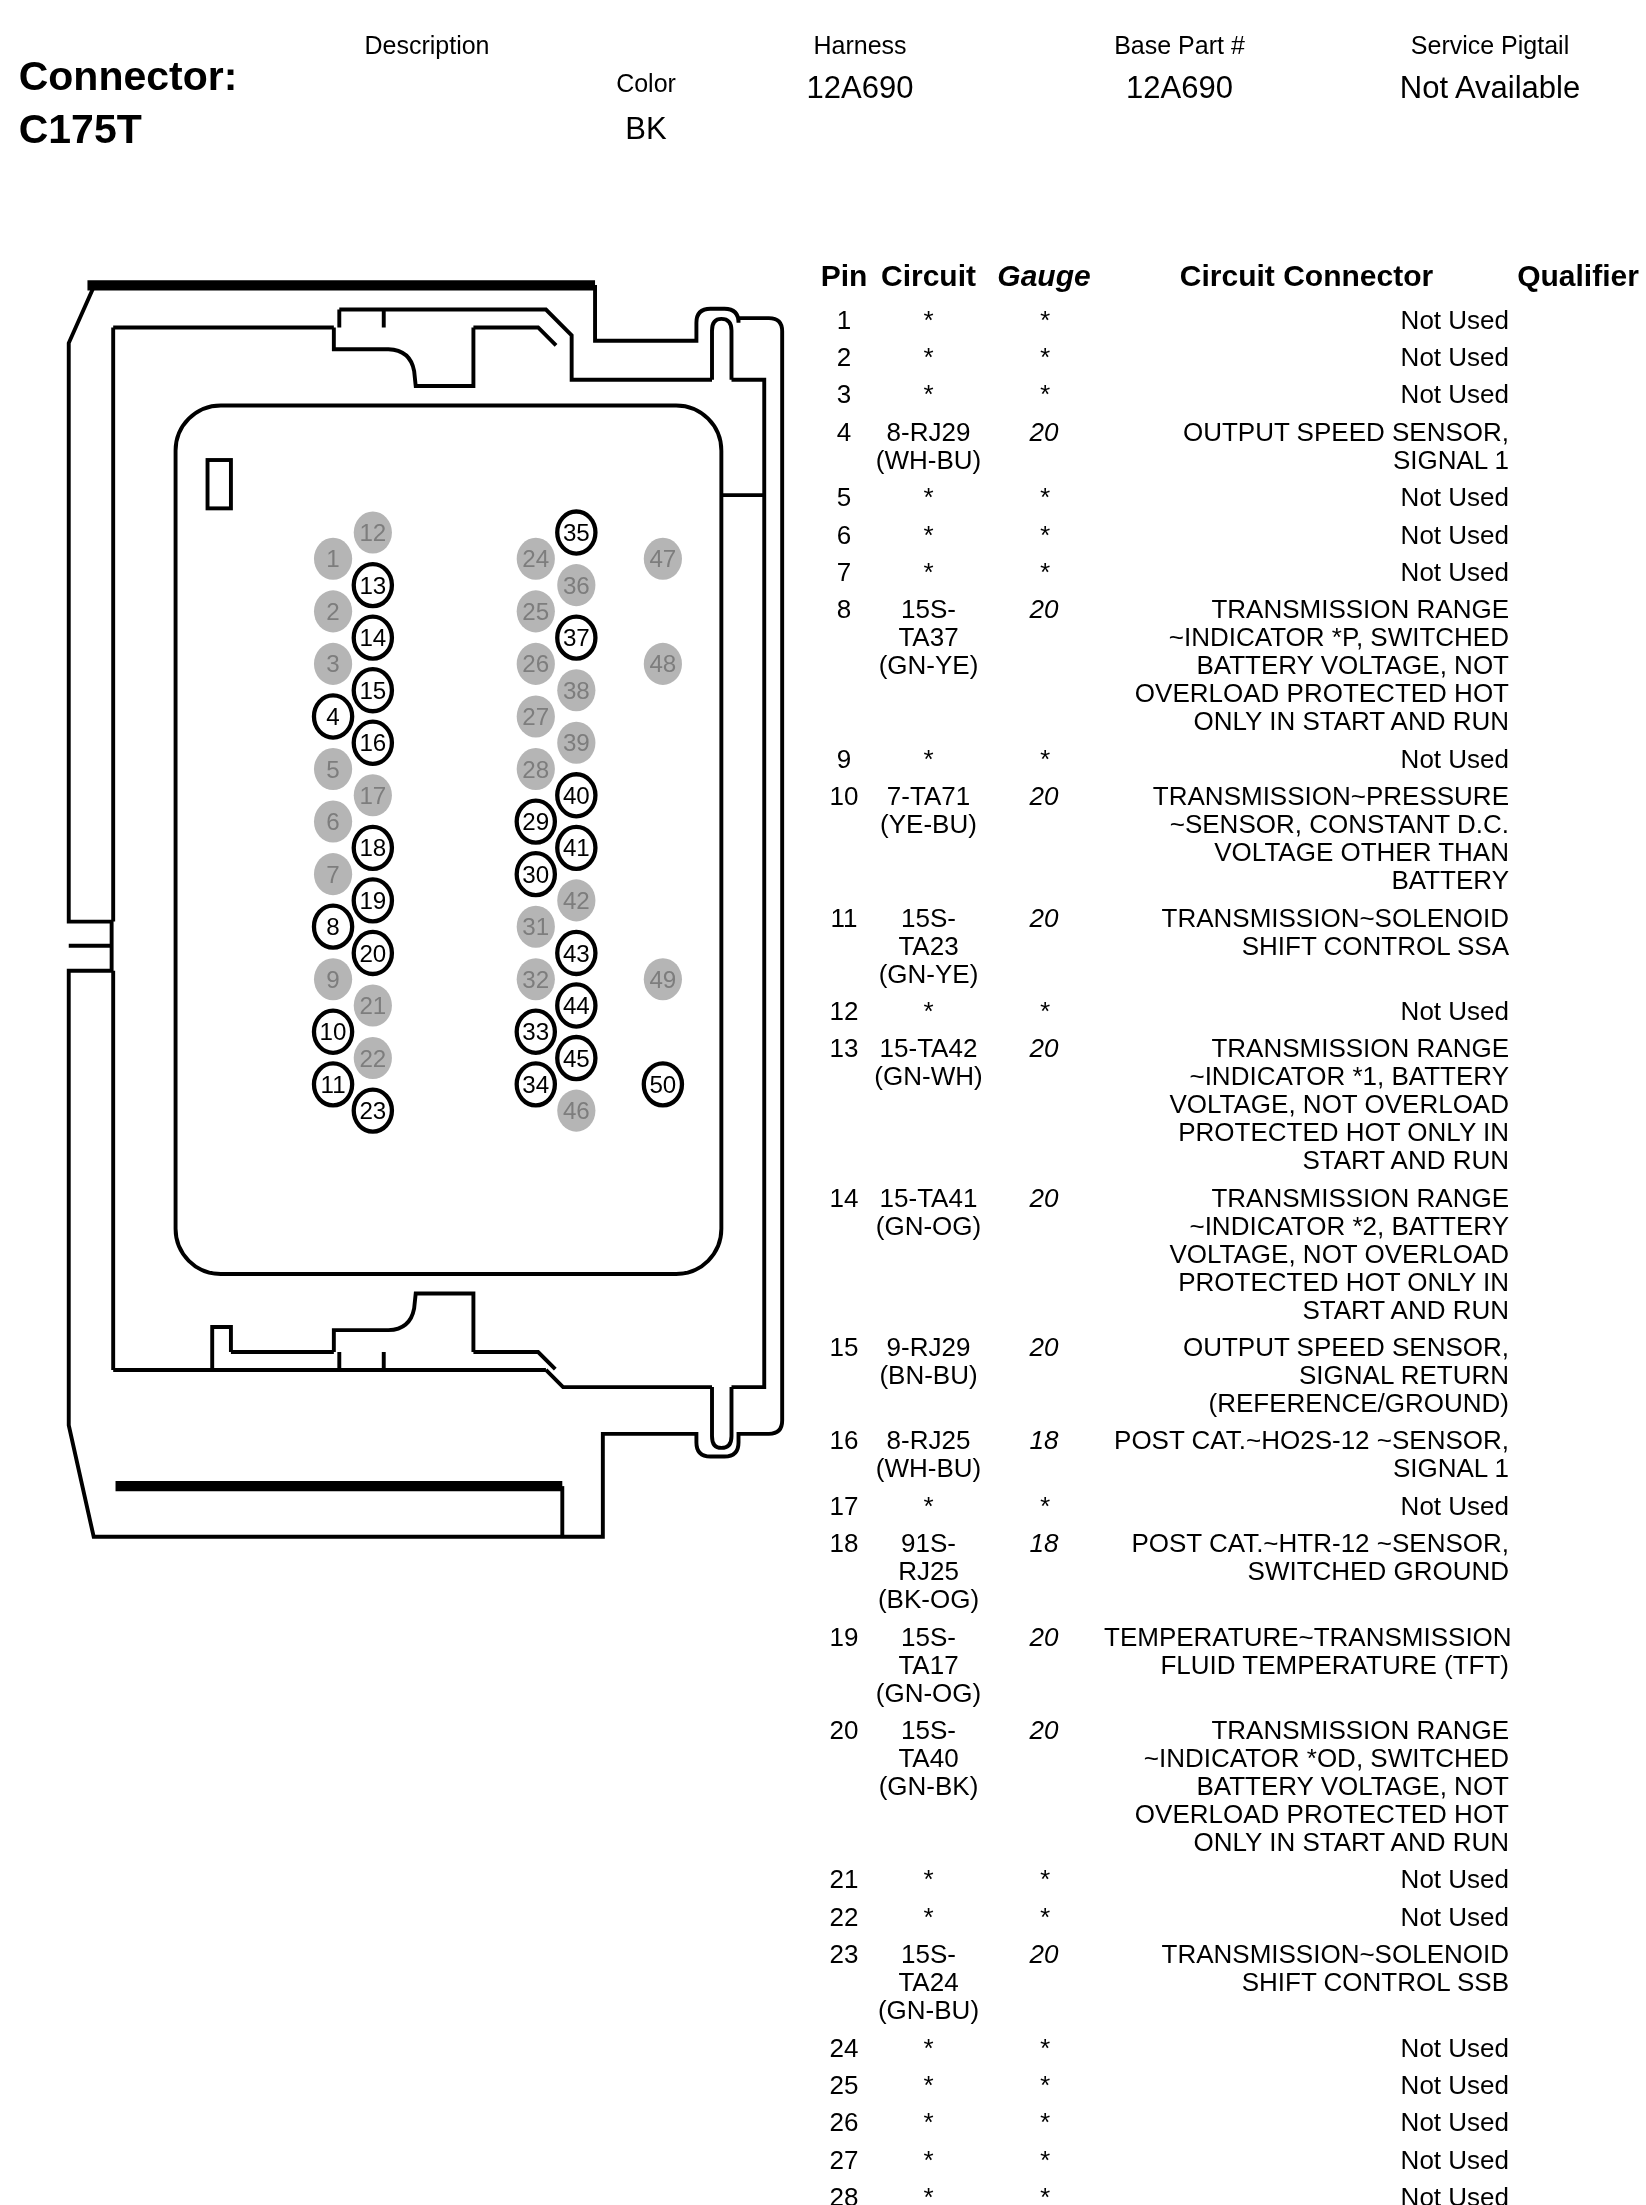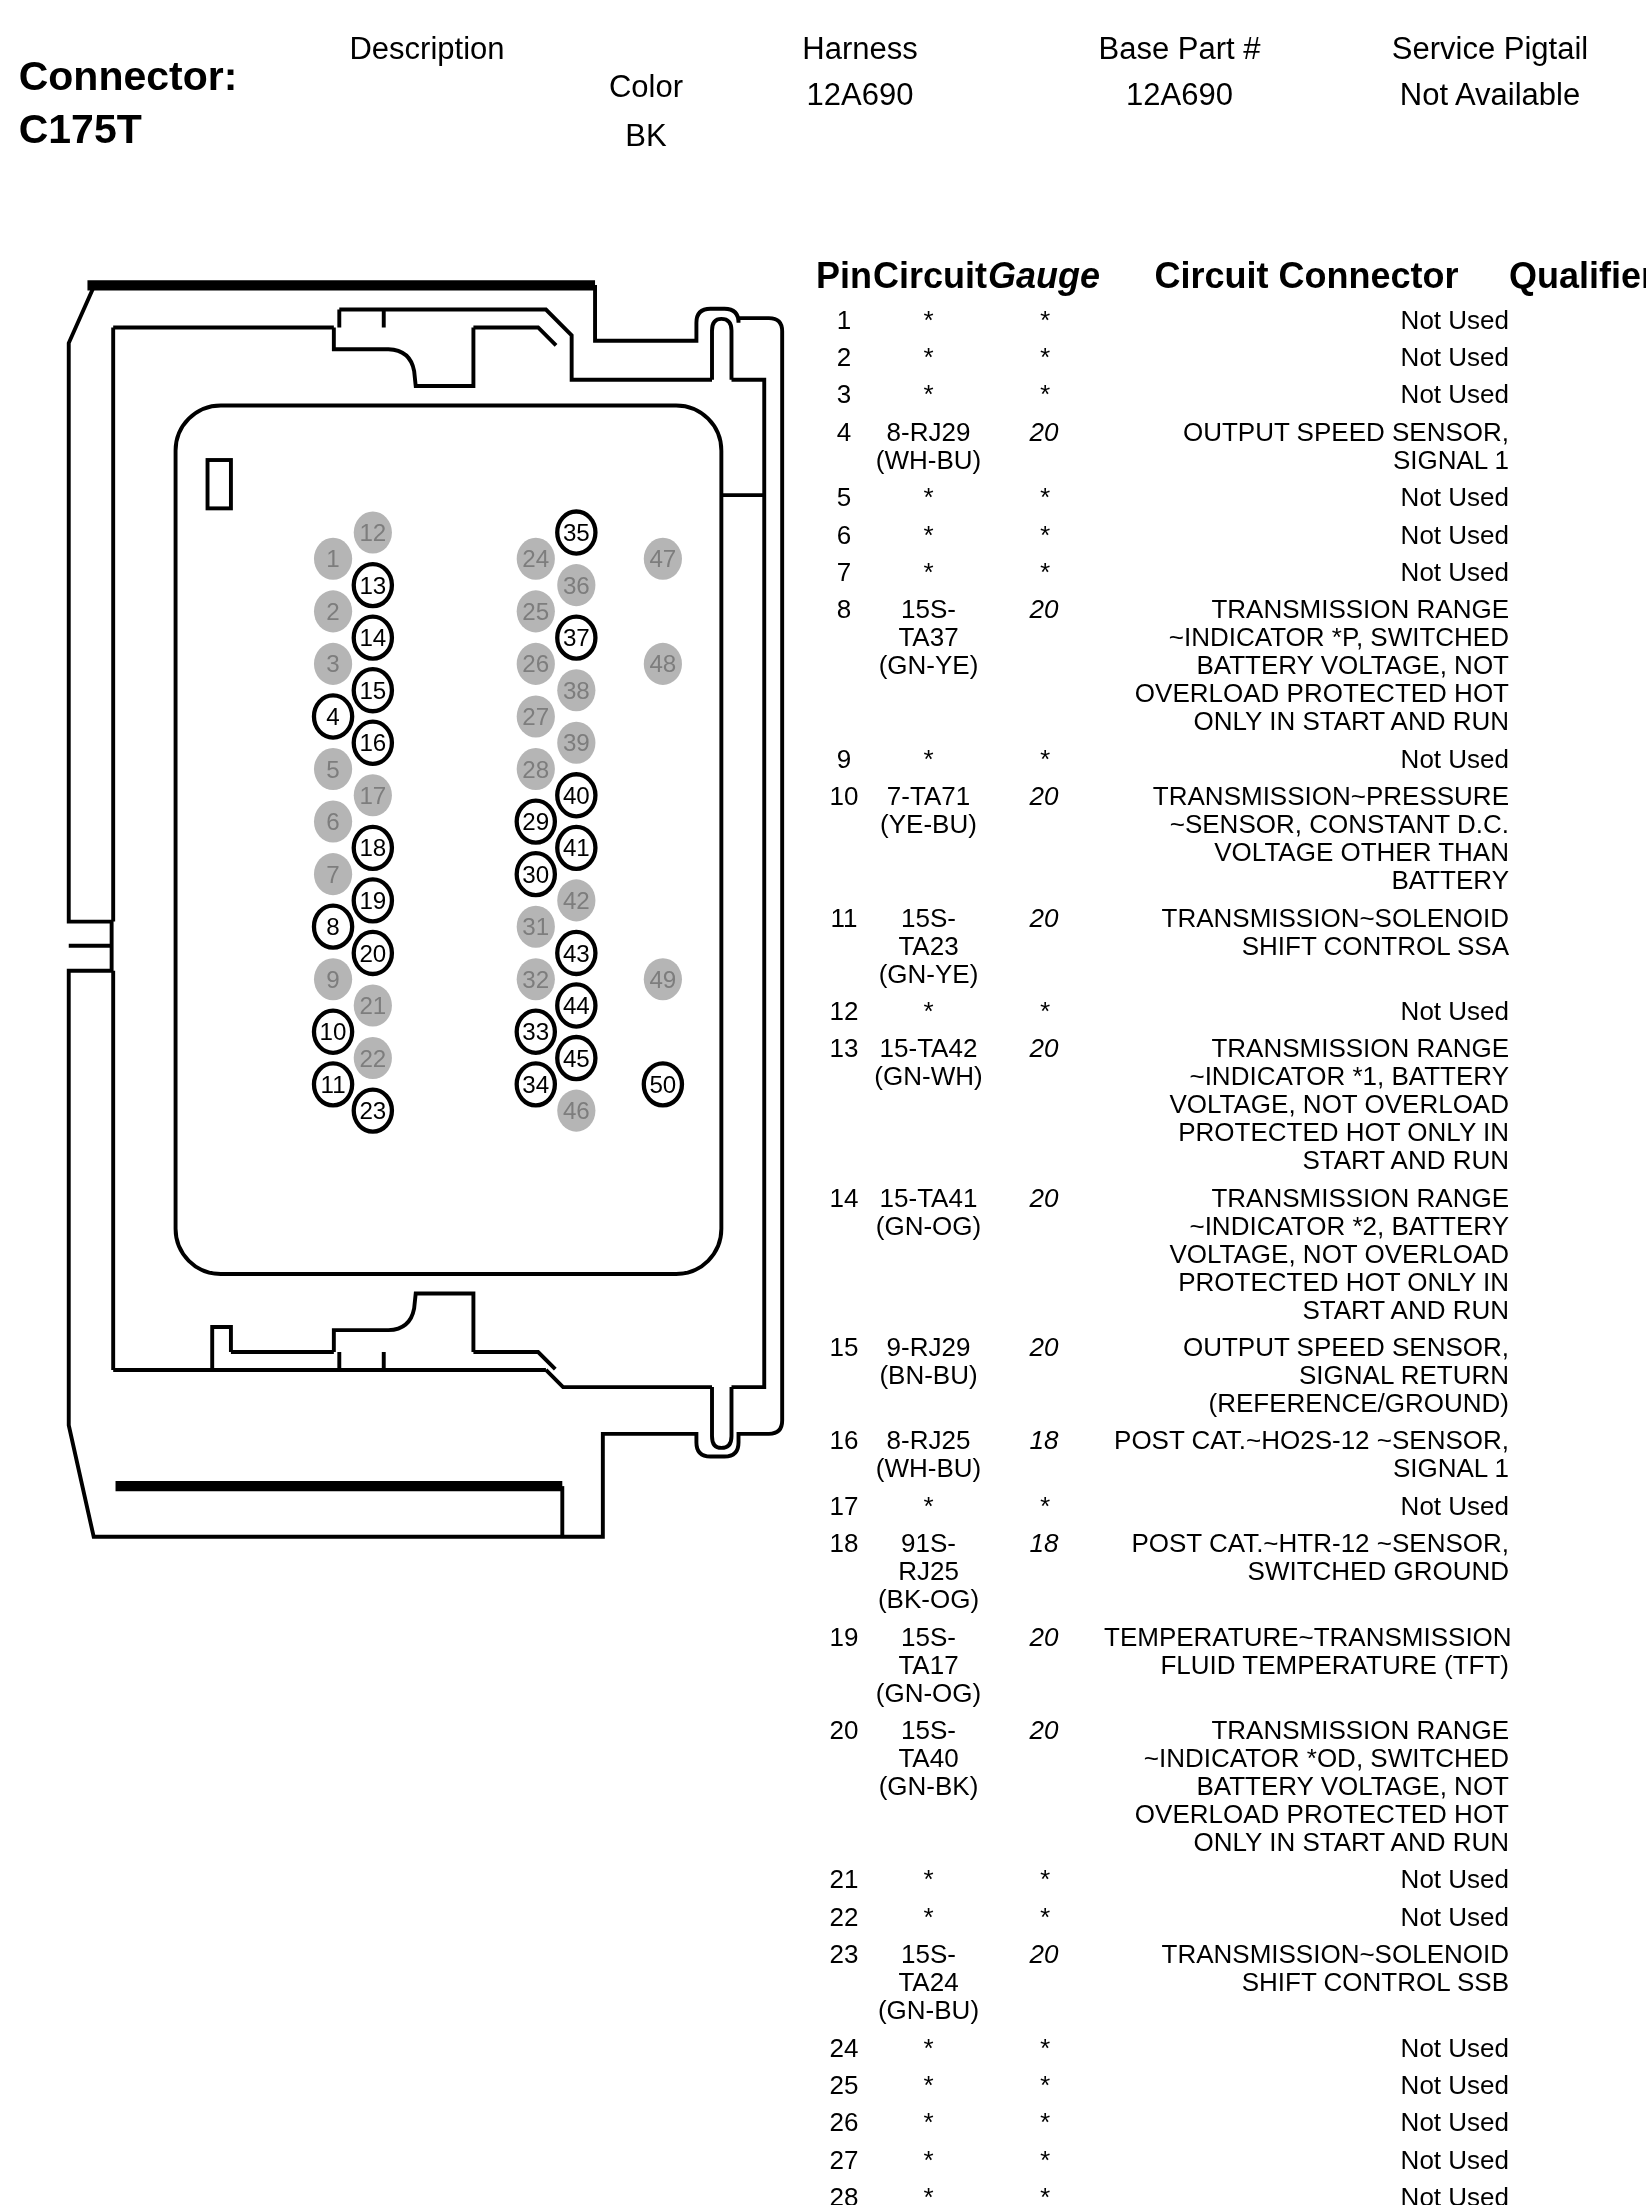--- a/index.html
+++ b/index.html
@@ -4,36 +4,36 @@
 <style>
   html,body{margin:0;padding:0;background:#ffffff;}
   body{
     position:relative;width:1647px;height:2205px;overflow:hidden;
     font-family:"Liberation Sans","DejaVu Sans",sans-serif;color:#000;
   }
   
   .hdr{position:absolute;}
   #connector-block{left:18.7px;top:50px;font-size:41px;font-weight:bold;line-height:53px;}
   .hcol{position:absolute;text-align:center;}
-  .hcol .lab{display:block;font-size:31px;}
+  .hcol .lab{display:block;font-size:25px;}
   .hcol .val{display:block;font-size:31px;white-space:pre-line;line-height:39px;}
   #col-desc{left:271px;top:31px;width:312px;}
   #col-desc .val{margin-top:7.8px;}
   #col-color{left:568px;top:69px;width:156px;}
   #col-color .val{margin-top:11px;}
   #col-harness{left:743px;top:31px;width:234px;}
   #col-harness .val{margin-top:7.8px;}
   #col-base{left:1043px;top:31px;width:273px;}
   #col-base .val{margin-top:7.8px;}
   #col-pigtail{left:1338px;top:31px;width:304px;}
   #col-pigtail .val{margin-top:7.8px;}
 
   
   #pin-table{position:absolute;left:815px;top:262px;width:832px;font-size:26px;}
-  .thead{display:flex;font-weight:bold;font-size:36px;margin-bottom:15.6px;align-items:flex-start;justify-content:center;}
+  .thead{display:flex;font-weight:bold;font-size:30px;margin-bottom:15.6px;align-items:flex-start;justify-content:center;}
   .trow{display:flex;margin-bottom:9.4px;align-items:flex-start;}
   .cell{line-height:28px;}
   .c-pin{width:58px;text-align:center;flex:none;}
   .c-circuit{width:111px;text-align:center;flex:none;white-space:pre;}
   .c-gauge{width:120px;text-align:center;flex:none;font-style:italic;}
   .c-func{width:405px;text-align:right;flex:none;white-space:pre;}
   .c-qual{width:138px;text-align:center;flex:none;white-space:pre;}
   .thead .c-func{text-align:center;}
 
   

